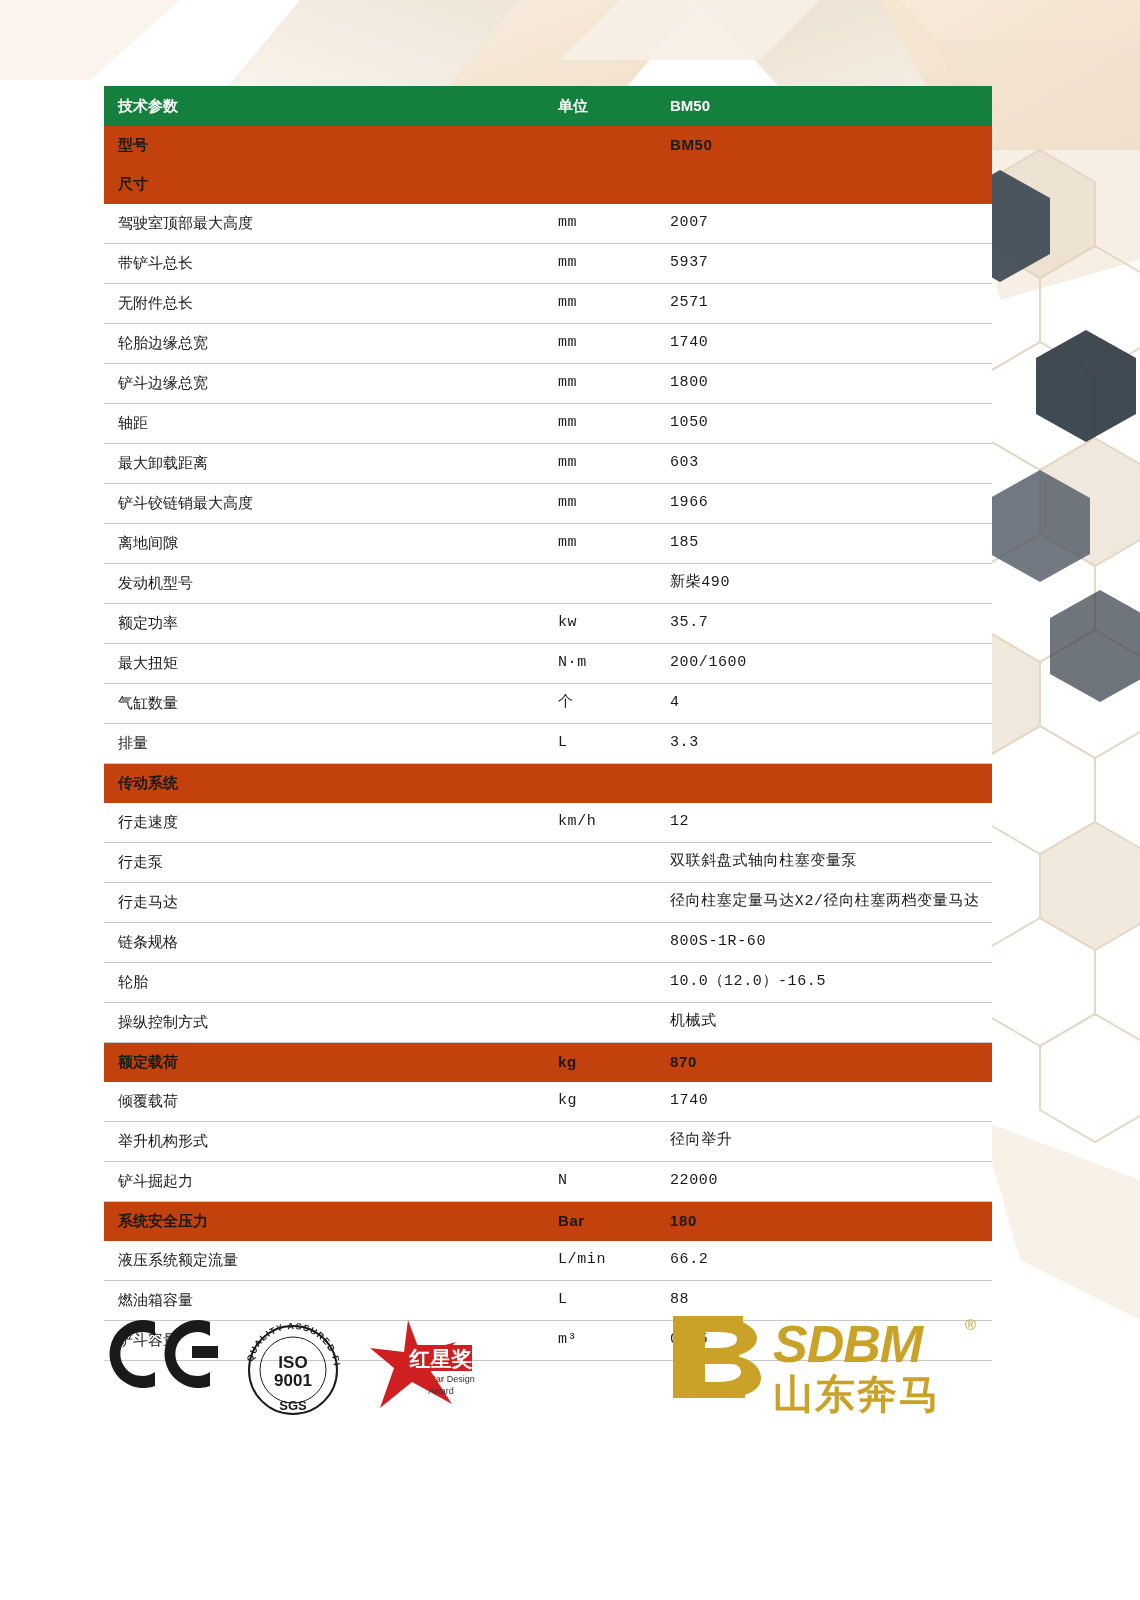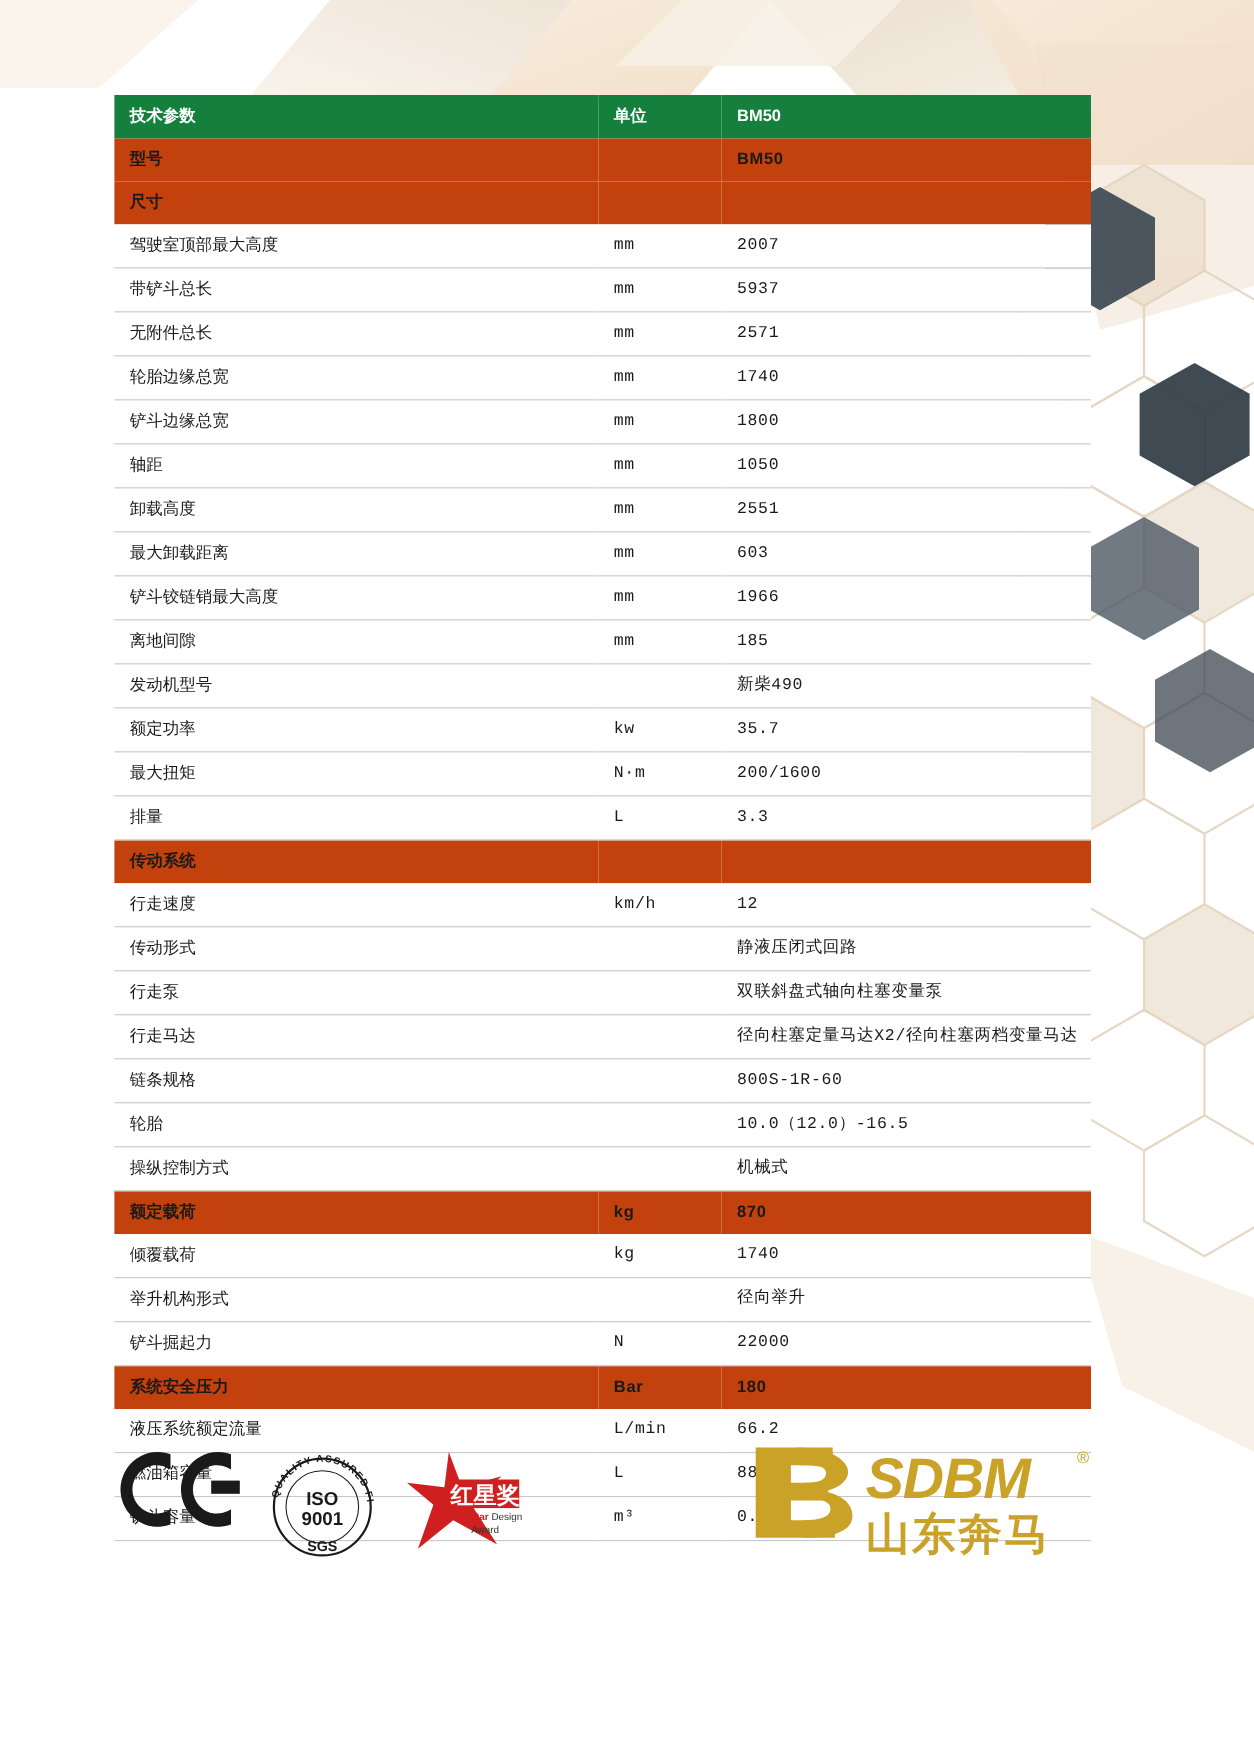--- a/index.html
+++ b/index.html
@@ -105,21 +105,21 @@
     left: 238px;
     top: 12px;
   }
   .redstar {
     position: absolute;
     left: 368px;
     top: 12px;
   }
   .sdbm {
     position: absolute;
-    left: 679px;
+    left: 665px;
     top: 4px;
   }
 </style>
 </head>
 <body>
 
 <div class="bg-deco">
   <svg width="1140" height="1600" viewBox="0 0 1140 1600" aria-hidden="true">
     <defs>
       <linearGradient id="gA" x1="0" y1="0" x2="1" y2="1">
@@ -230,25 +230,20 @@
         <td>铲斗边缘总宽</td>
         <td class="unit">mm</td>
         <td class="val">1800</td>
       </tr>
       <tr class="data">
         <td>轴距</td>
         <td class="unit">mm</td>
         <td class="val">1050</td>
       </tr>
       <tr class="data">
-        <td>卸载高度</td>
-        <td class="unit">mm</td>
-        <td class="val">2551</td>
-      </tr>
-      <tr class="data">
         <td>最大卸载距离</td>
         <td class="unit">mm</td>
         <td class="val">603</td>
       </tr>
       <tr class="data">
         <td>铲斗铰链销最大高度</td>
         <td class="unit">mm</td>
         <td class="val">1966</td>
       </tr>
       <tr class="data">
@@ -267,40 +262,40 @@
         <td>额定功率</td>
         <td class="unit">kw</td>
         <td class="val">35.7</td>
       </tr>
       <tr class="data">
         <td>最大扭矩</td>
         <td class="unit">N·m</td>
         <td class="val">200/1600</td>
       </tr>
       <tr class="data">
+        <td>气缸数量</td>
+        <td class="unit">个</td>
+        <td class="val">4</td>
+      </tr>
+      <tr class="data">
         <td>排量</td>
         <td class="unit">L</td>
         <td class="val">3.3</td>
       </tr>
 
       <tr class="section">
         <td class="first">传动系统</td>
         <td class="unit"></td>
         <td class="val"></td>
       </tr>
 
       <tr class="data">
         <td>行走速度</td>
         <td class="unit">km/h</td>
         <td class="val">12</td>
-      </tr>
-      <tr class="data">
-        <td>传动形式</td>
-        <td class="unit"></td>
-        <td class="val">静液压闭式回路</td>
       </tr>
       <tr class="data">
         <td>行走泵</td>
         <td class="unit"></td>
         <td class="val">双联斜盘式轴向柱塞变量泵</td>
       </tr>
       <tr class="data">
         <td>行走马达</td>
         <td class="unit"></td>
         <td class="val wide">径向柱塞定量马达X2/径向柱塞两档变量马达</td>

